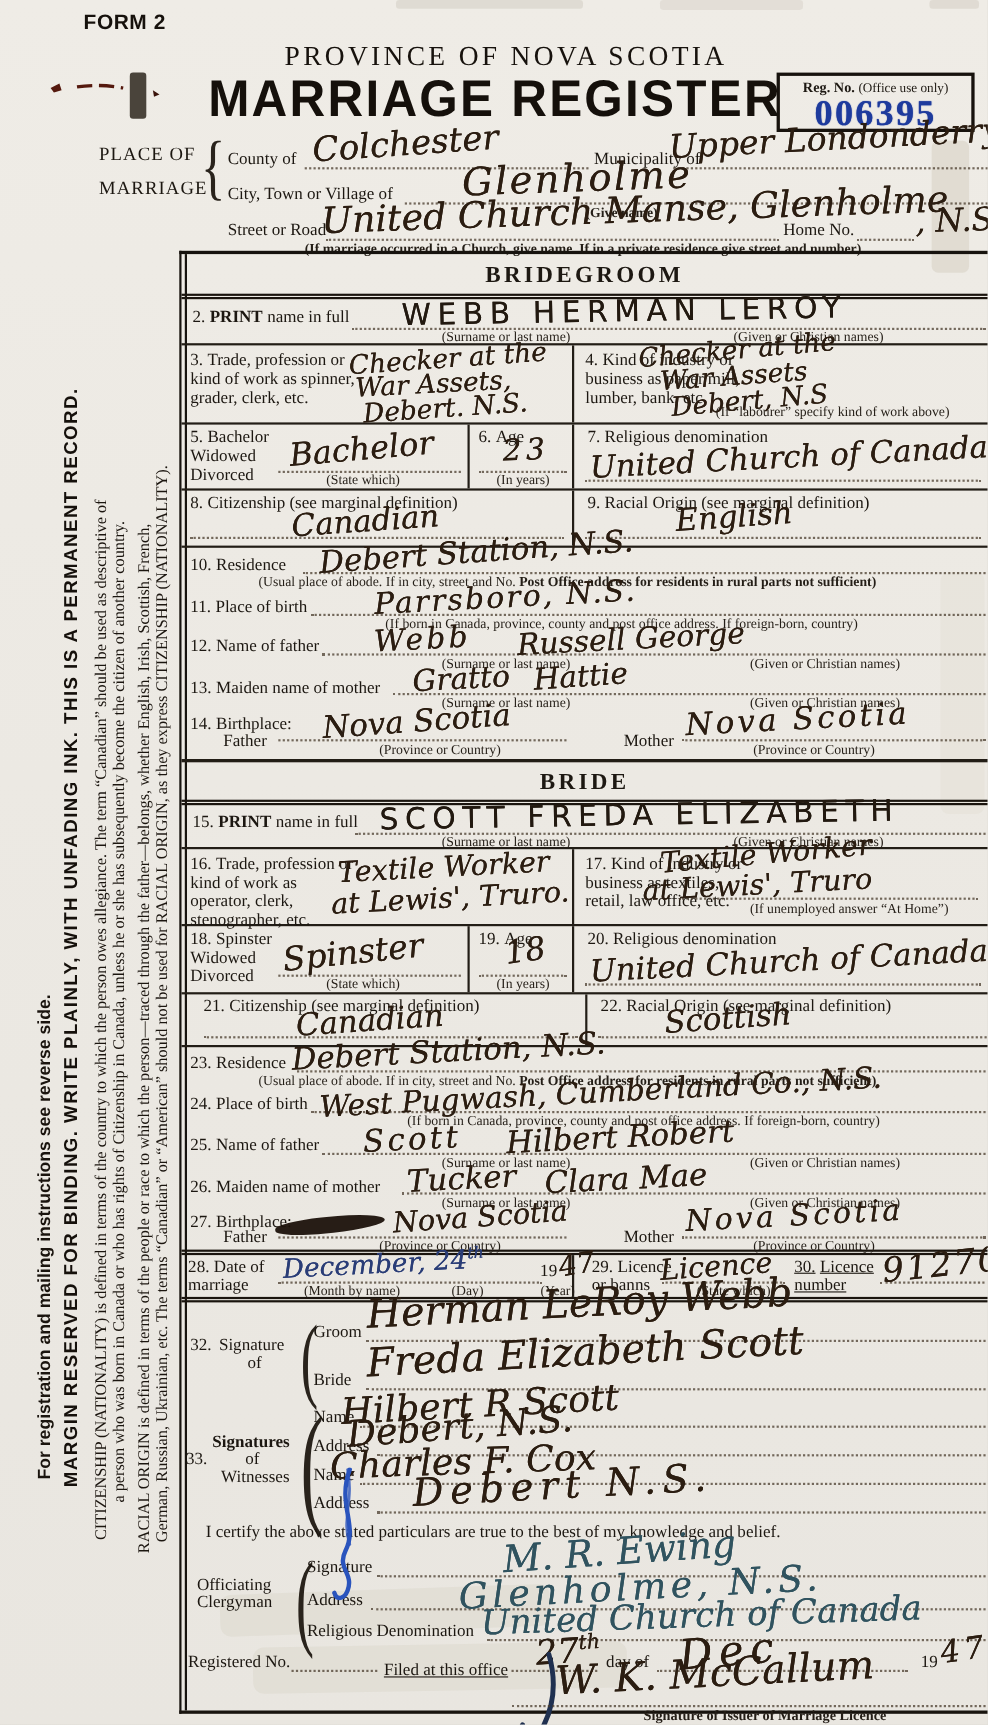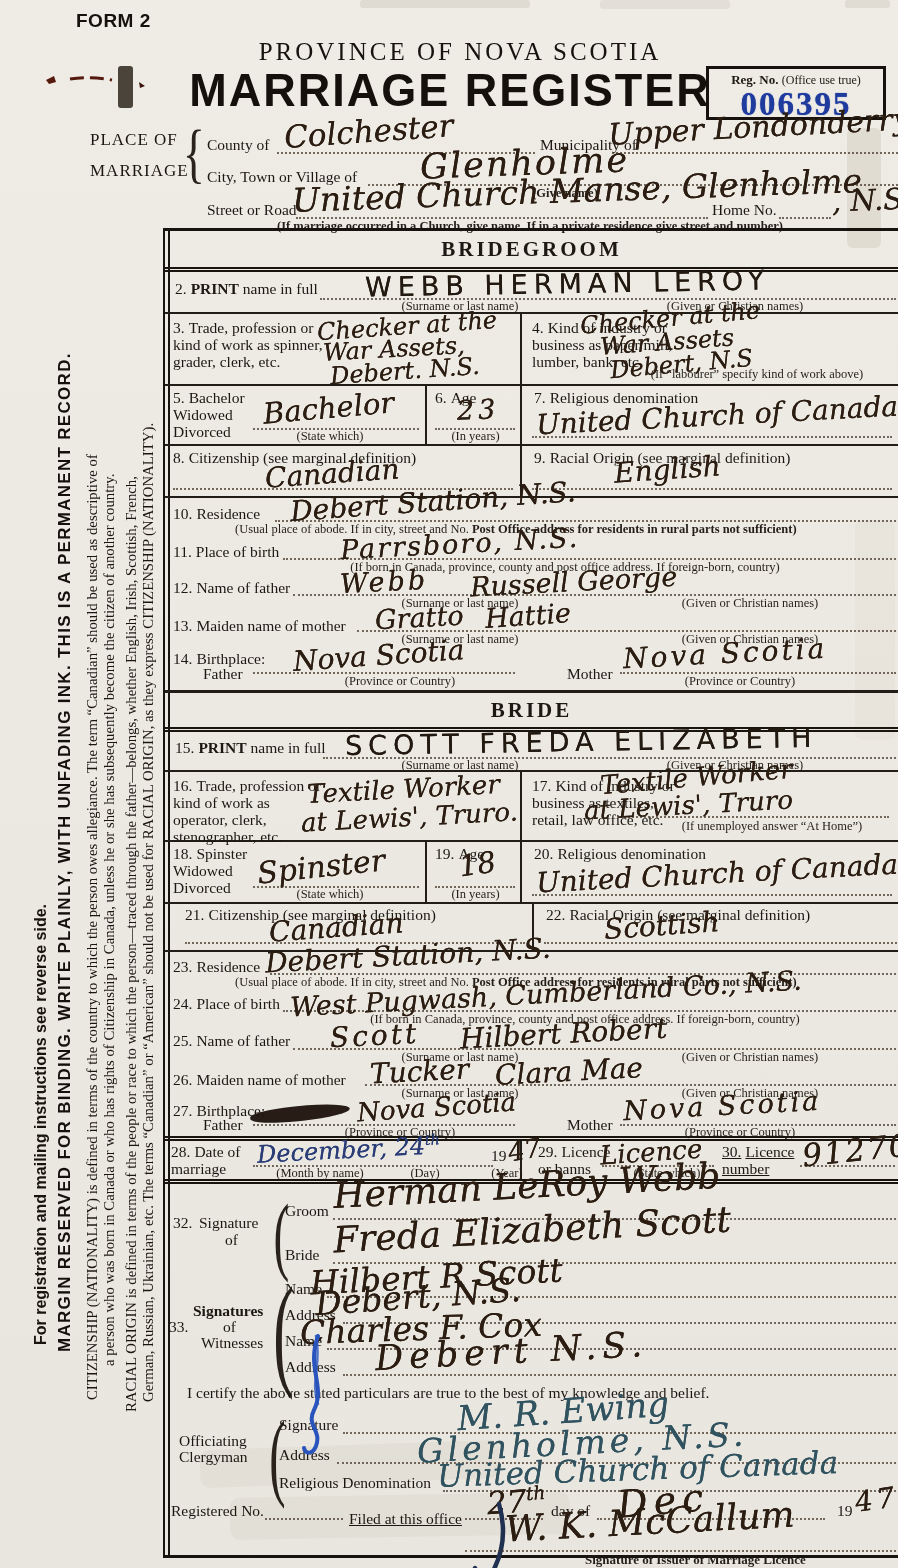--- a/index.html
+++ b/index.html
@@ -50,21 +50,21 @@
 
   <div class="abs" style="left:76px;top:10px;font-family:'Liberation Sans',sans-serif;font-weight:bold;font-size:19px;letter-spacing:.5px;color:#16110c;">FORM 2</div>
 
   <div class="abs" style="left:180px;top:38px;width:560px;text-align:center;font-size:25px;letter-spacing:3px;color:#17120d;">PROVINCE OF NOVA SCOTIA</div>
 
   <div class="abs" style="left:140px;top:64px;width:620px;text-align:center;font-family:'Liberation Sans',sans-serif;font-weight:bold;font-size:45px;letter-spacing:2px;color:#15100b;transform:scaleY(1.04);">MARRIAGE REGISTER</div>
 
   <div class="abs" style="left:706px;top:66px;width:180px;height:54px;border:3px solid #17120d;box-sizing:border-box;text-align:center;">
     <div style="margin-top:3px;font-size:13px;">
       <span class="b">Reg. No.</span>
-      <span style="font-size:12px;">(Office use true)</span>
+      <span style="font-size:12px;">(Office use only)</span>
     </div>
     <div style="margin-top:-2px;font-size:33px;font-weight:bold;letter-spacing:2px;color:#1e3b9d;text-shadow:0 0 1px #1e3b9d;">006395</div>
   </div>
 
   <div class="lbl" style="left:90px;top:131px;font-size:17px;letter-spacing:1px;">PLACE OF</div>
   <div class="lbl" style="left:90px;top:162px;font-size:17px;letter-spacing:1px;">MARRIAGE</div>
   <div class="brace" style="left:178px;top:120px;font-size:66px;transform:scaleX(.7);">{</div>
 
   <div class="lbl" style="left:207px;top:136px;">County of</div>
   <div class="dot" style="left:277px;top:152px;width:258px;"></div>

